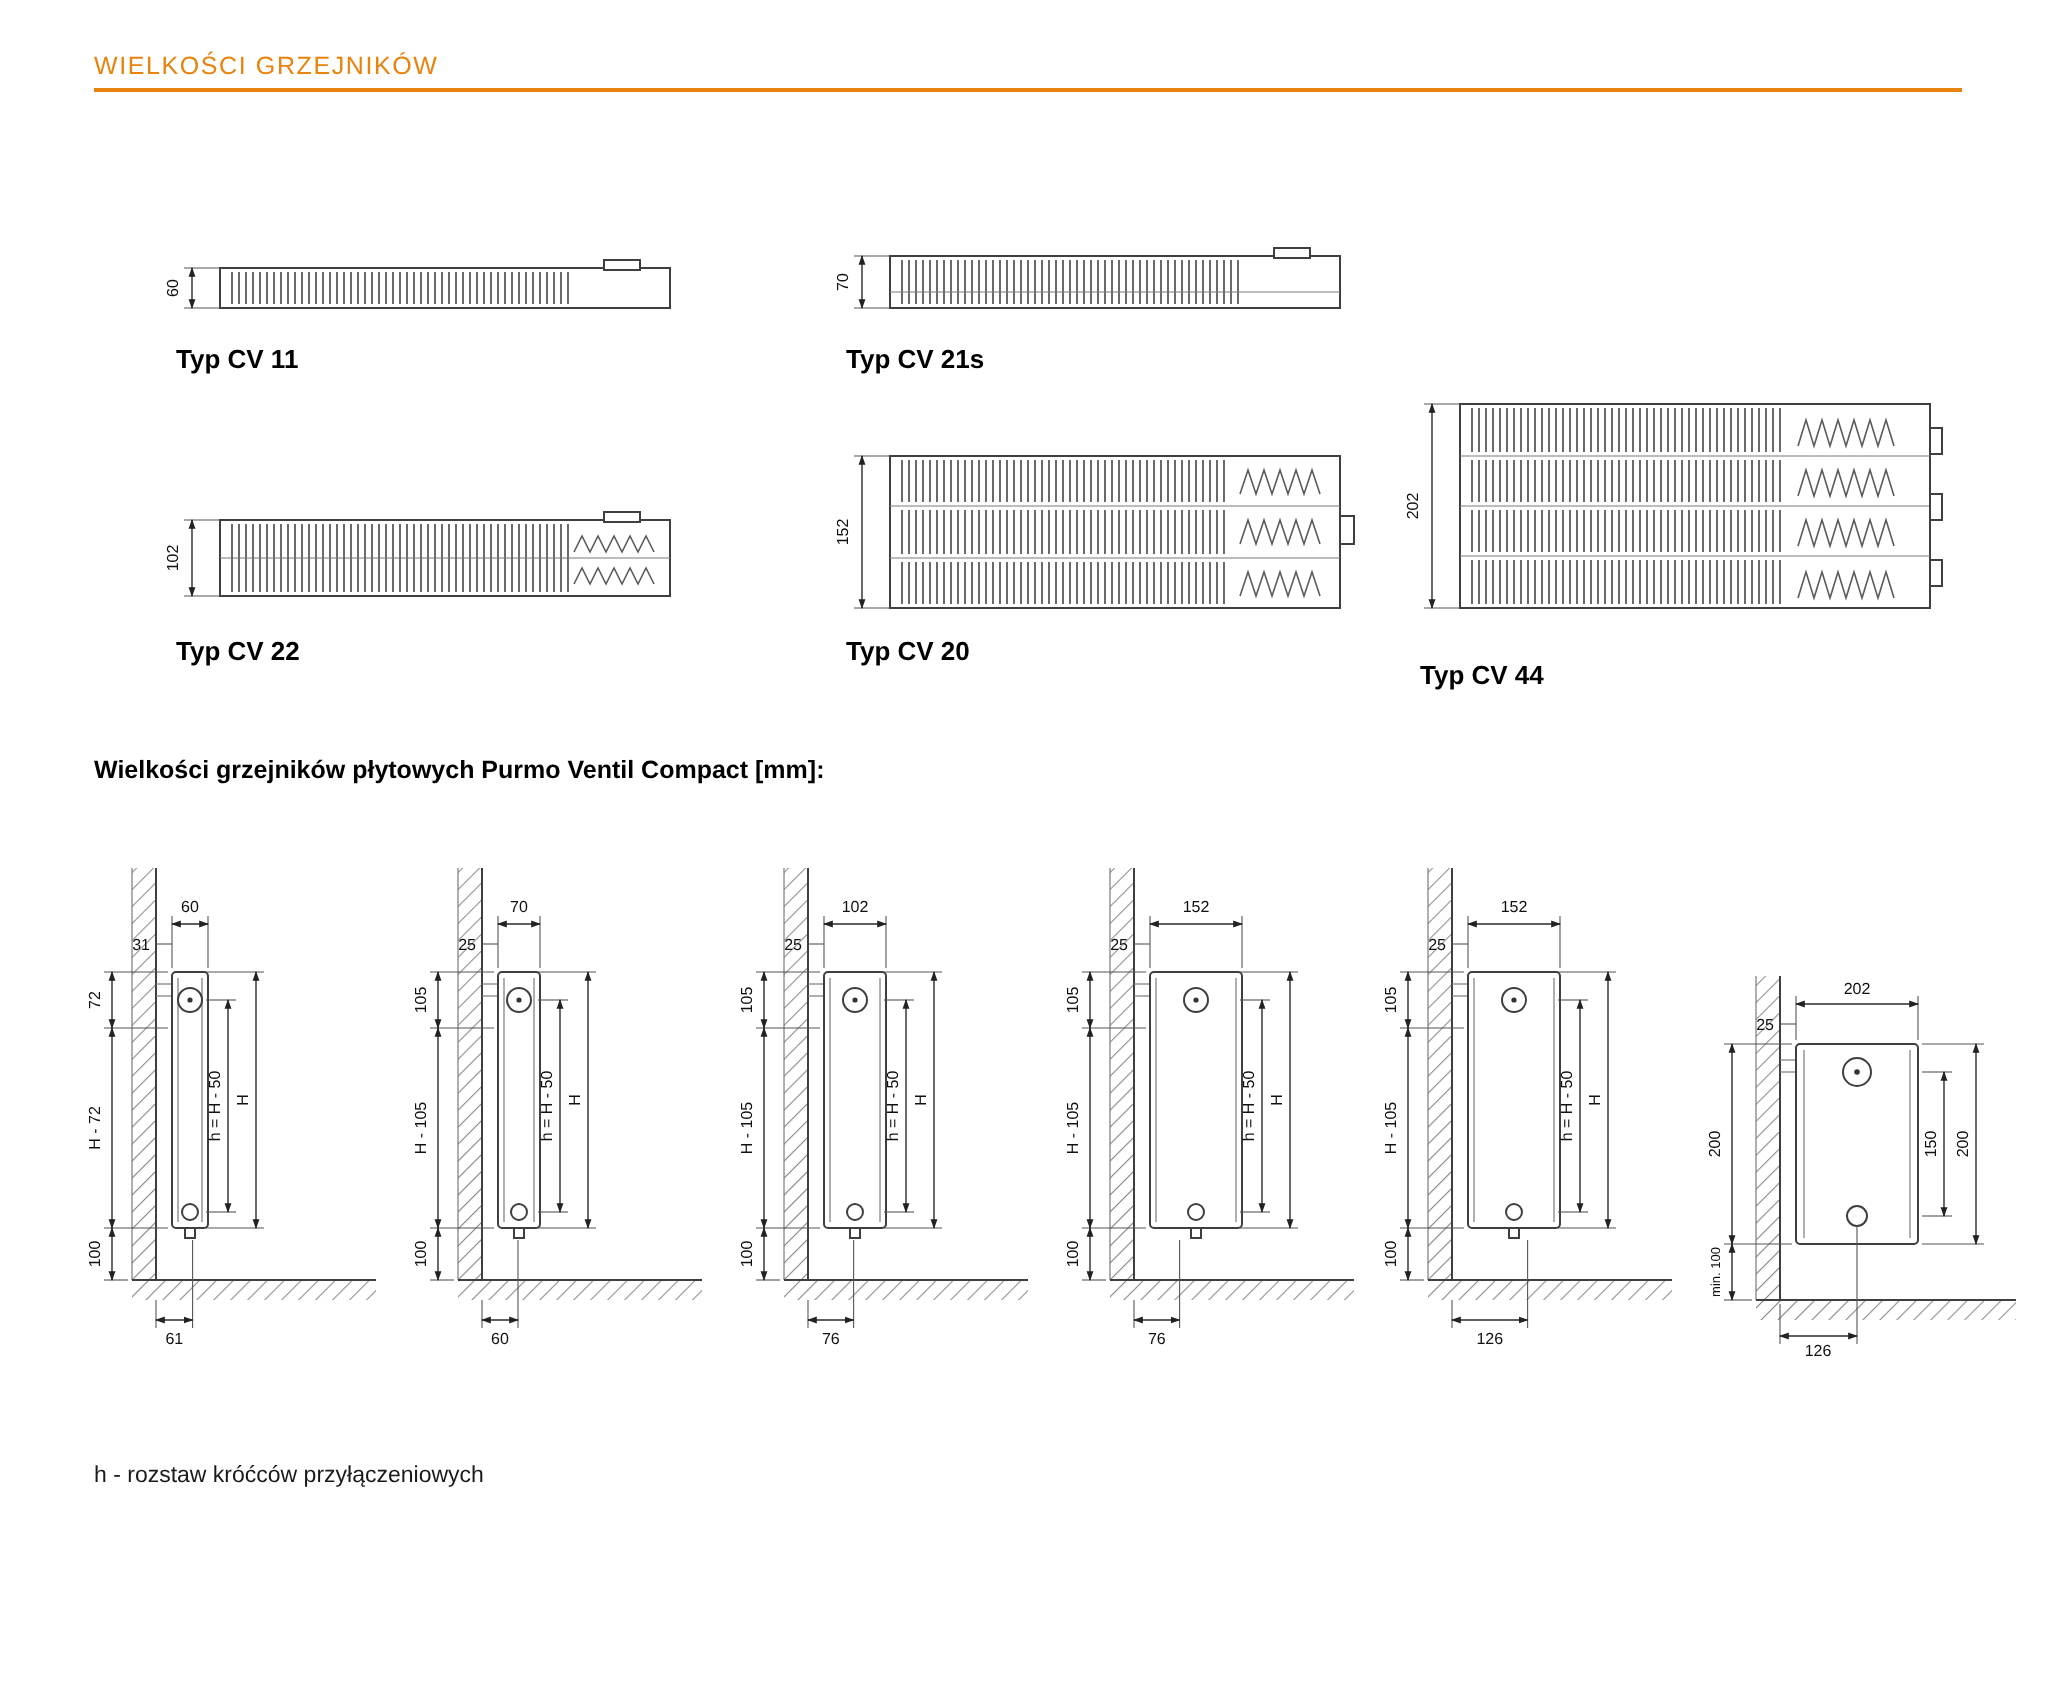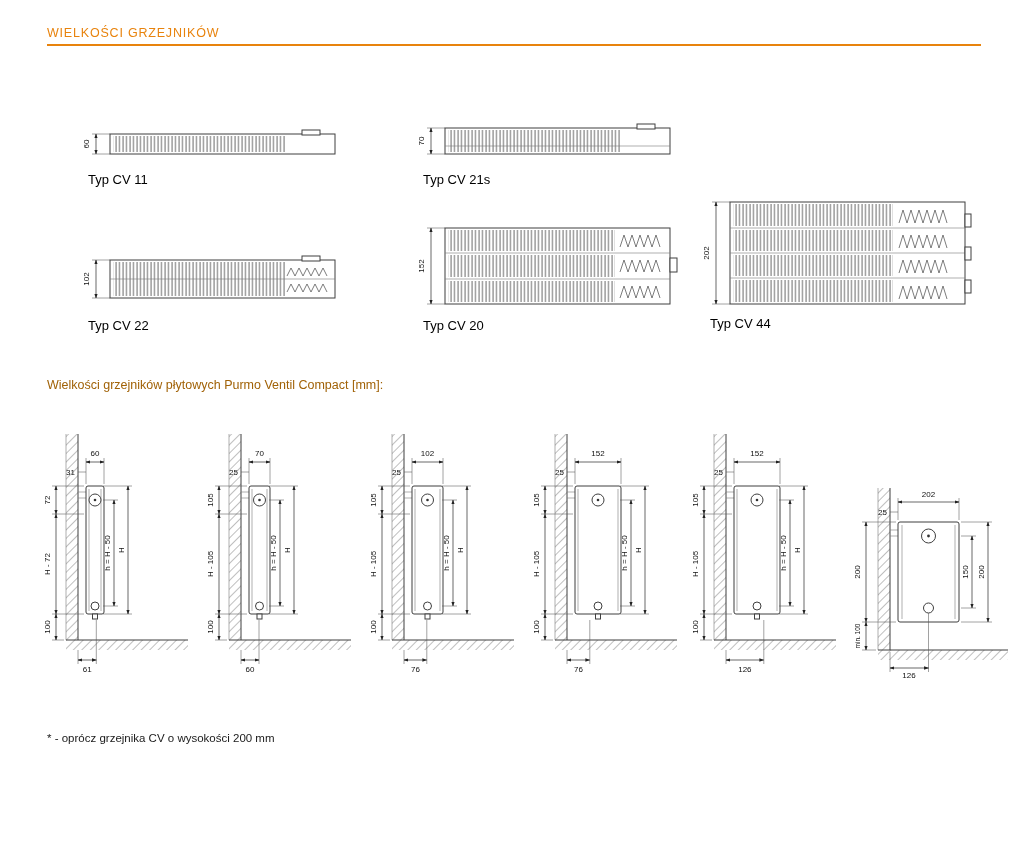--- a/index.html
+++ b/index.html
@@ -4,22 +4,22 @@
 <style>
   * { margin:0; padding:0; box-sizing:border-box; }
   html,body { background:#ffffff; }
   .page { position:relative; width:1027px; height:850px; overflow:hidden; background:#fff;
           font-family:"Liberation Sans", sans-serif; color:#111;padding-left:12px; }
   .header-title { position:absolute; left:47px; top:26px; font-size:12.5px;
           letter-spacing:0.8px; color:var(--accent,#E8830D); }
   .header-rule { position:absolute; left:47px; top:44px; width:934px; height:2px;
           background:var(--accent,#E8830D); }
   svg.cs, svg.mount { position:absolute; overflow:visible; }
-  .cs-label { position:absolute; font-size:13px; font-weight:normal; color:#000; }
-  .section-title { position:absolute; left:47px; top:378px; font-size:12.5px; font-weight:normal; color:#a16207; }
+  .cs-label { position:absolute; font-size:13px; font-weight:bold; color:#000; }
+  .section-title { position:absolute; left:47px; top:378px; font-size:12.5px; font-weight:bold; color:#000000; }
   .side-drawing { position:absolute; }
   .footnotes { position:absolute; left:47px; top:729px; font-size:11.5px; line-height:19.5px; color:#1a1a1a; }
   
   .body    { fill:#fff; stroke:#3f3f3f; stroke-width:1; }
   .ext     { stroke:#555; stroke-width:0.55; fill:none; }
   .dim     { stroke:#2a2a2a; stroke-width:0.7; fill:none; }
   .dl      { stroke:#3f3f3f; stroke-width:1; fill:none; }
   .dl-thin { stroke:#7a7a7a; stroke-width:0.6; fill:none; }
   .zz      { stroke:#5a5a5a; stroke-width:0.8; fill:none; }
   .dt      { font-size:8px; fill:#111; font-family:"Liberation Sans", sans-serif; }
@@ -115,21 +115,21 @@
     <rect x="33" y="61" width="160" height="21" fill="url(#fins)"></rect>
     <rect x="33" y="86" width="160" height="22" fill="url(#fins)"></rect>
     <polyline class="zz" points="199,29 203,16 207,29 211,16 215,29 219,16 223,29 227,16 231,29 235,16 239,29 243,16 247,29"></polyline>
     <polyline class="zz" points="199,54 203,41 207,54 211,41 215,54 219,41 223,54 227,41 231,54 235,41 239,54 243,41 247,54"></polyline>
     <polyline class="zz" points="199,79 203,66 207,79 211,66 215,79 219,66 223,79 227,66 231,79 235,66 239,79 243,66 247,79"></polyline>
     <polyline class="zz" points="199,105 203,92 207,105 211,92 215,105 219,92 223,105 227,92 231,105 235,92 239,105 243,92 247,105"></polyline>
     <rect x="265" y="20" width="6" height="13" class="body"></rect>
     <rect x="265" y="53" width="6" height="13" class="body"></rect>
     <rect x="265" y="86" width="6" height="13" class="body"></rect>
   </svg>
-  <div class="cs-label" style="left:710px;top:316px">Typ CV 44</div>
+  <div class="cs-label" style="left:710px;top:330px">Typ CV 44</div>
 
   <div class="section-title">Wielkości grzejników płytowych Purmo Ventil Compact [mm]:</div>
 
   <div id="side-row">
       <div class="side-drawing" style="left: 40px; top: 428px;">
       <svg width="160" height="250" viewBox="0 0 160 250">
 
         <rect x="26" y="6" width="12" height="206" fill="url(#hatch)"></rect>
         <line x1="38" y1="6" x2="38" y2="212" class="dl"></line>
         <line x1="26" y1="6" x2="26" y2="212" class="dl-thin"></line>
@@ -453,16 +453,16 @@
     <line x1="140" y1="42" x2="140" y2="142" class="dim" marker-start="url(#arr)" marker-end="url(#arr)"></line>
     <text transform="translate(136 92) rotate(-90)" text-anchor="middle" class="dt">200</text>
 
     <line x1="80.5" y1="133" x2="80.5" y2="192" class="ext"></line>
     <line x1="42" y1="172" x2="42" y2="192" class="ext"></line>
     <line x1="42" y1="188" x2="80.5" y2="188" class="dim" marker-start="url(#arr)" marker-end="url(#arr)"></line>
     <text x="61" y="198" text-anchor="middle" class="dt">126</text>
   </svg>
 
   <div class="footnotes">
-    <div>* - oprócz grzejnika CV o wysokości 200 mm</div>
+    <div>h - rozstaw króćców przyłączeniowych</div>
   </div>
 
 </div>
 
 </body></html>

